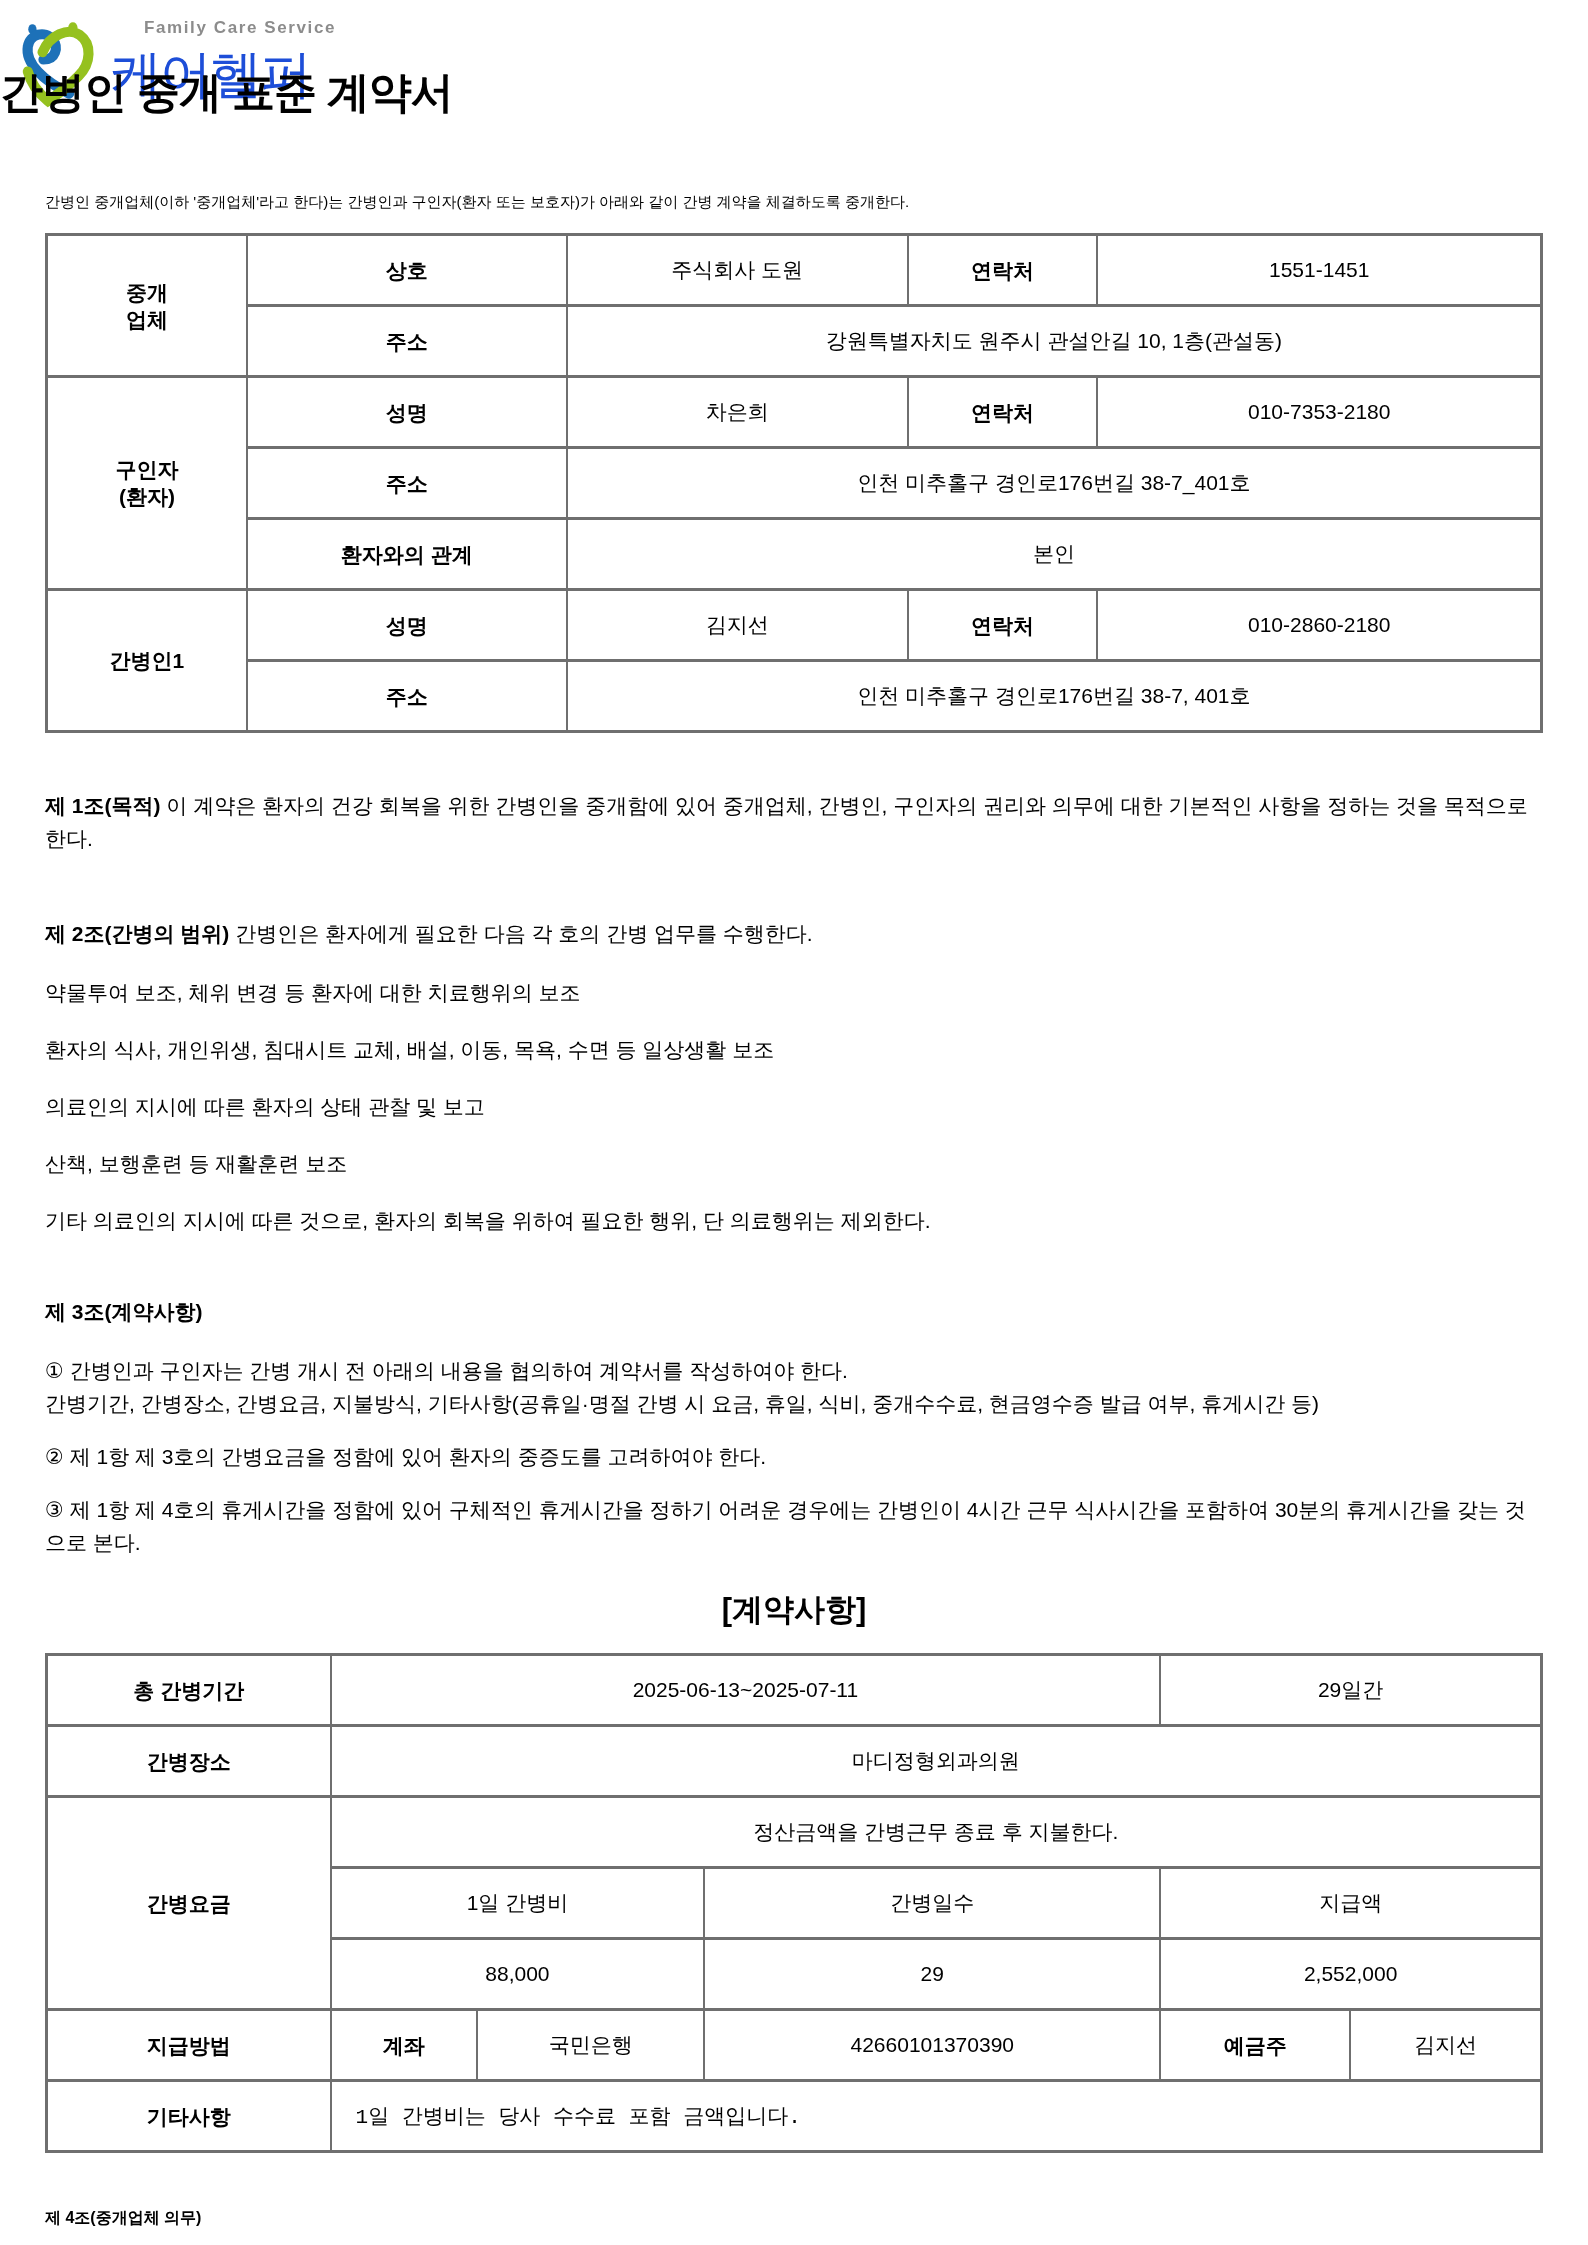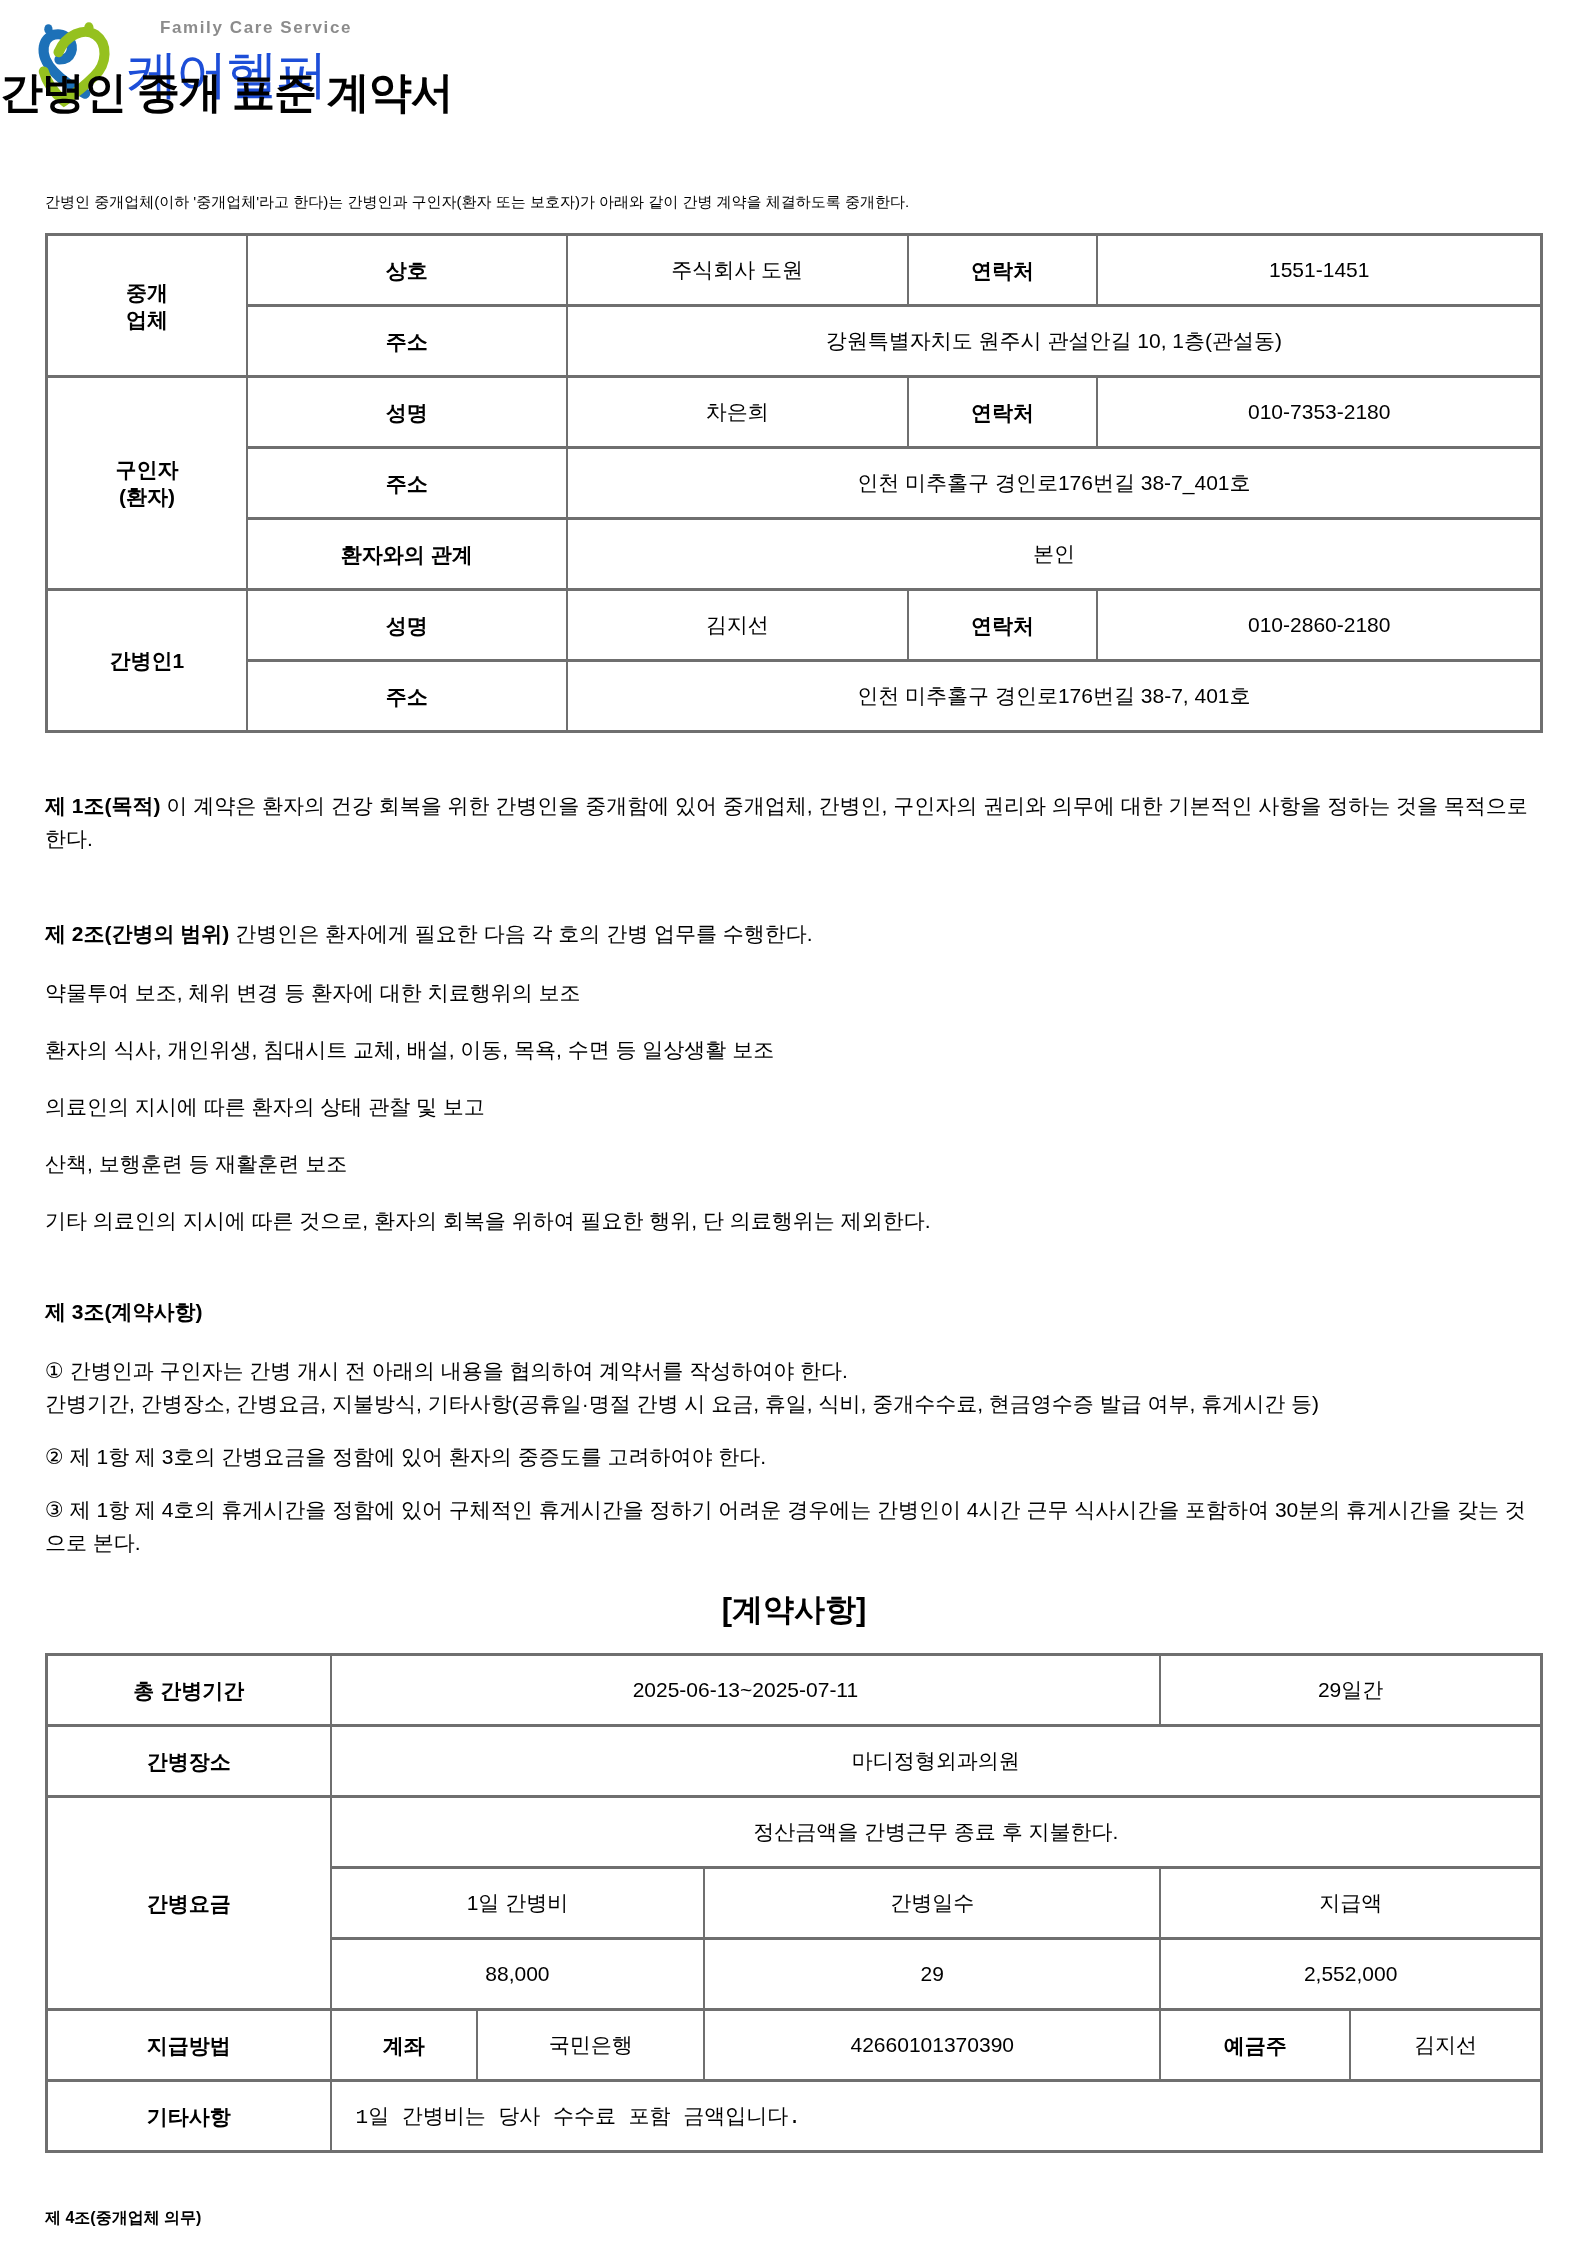--- a/index.html
+++ b/index.html
@@ -7,21 +7,21 @@
     position:relative;
     width:1588px;
     height:2245px;
     background:#ffffff;
     font-family:"Liberation Sans","DejaVu Sans",sans-serif;
     color:#000000;
     overflow:hidden;
   }
   
   .header{position:relative;height:152px;}
-  .logo{position:absolute;left:30px;top:10px;width:300px;height:120px;}
+  .logo{position:absolute;left:14px;top:10px;width:300px;height:120px;}
   .logo-mark{position:absolute;left:0;top:4px;width:92px;height:104px;}
   .logo-tagline{
     position:absolute;left:130px;top:8px;width:180px;
     font-size:17px;letter-spacing:1.6px;color:#8c8c8c;font-weight:600;
     text-align:center;white-space:nowrap;
   }
   .logo-brand{
     position:absolute;left:96px;top:30px;
     font-size:52px;font-weight:400;color:#1d4ed8;letter-spacing:-2px;
     white-space:nowrap;

